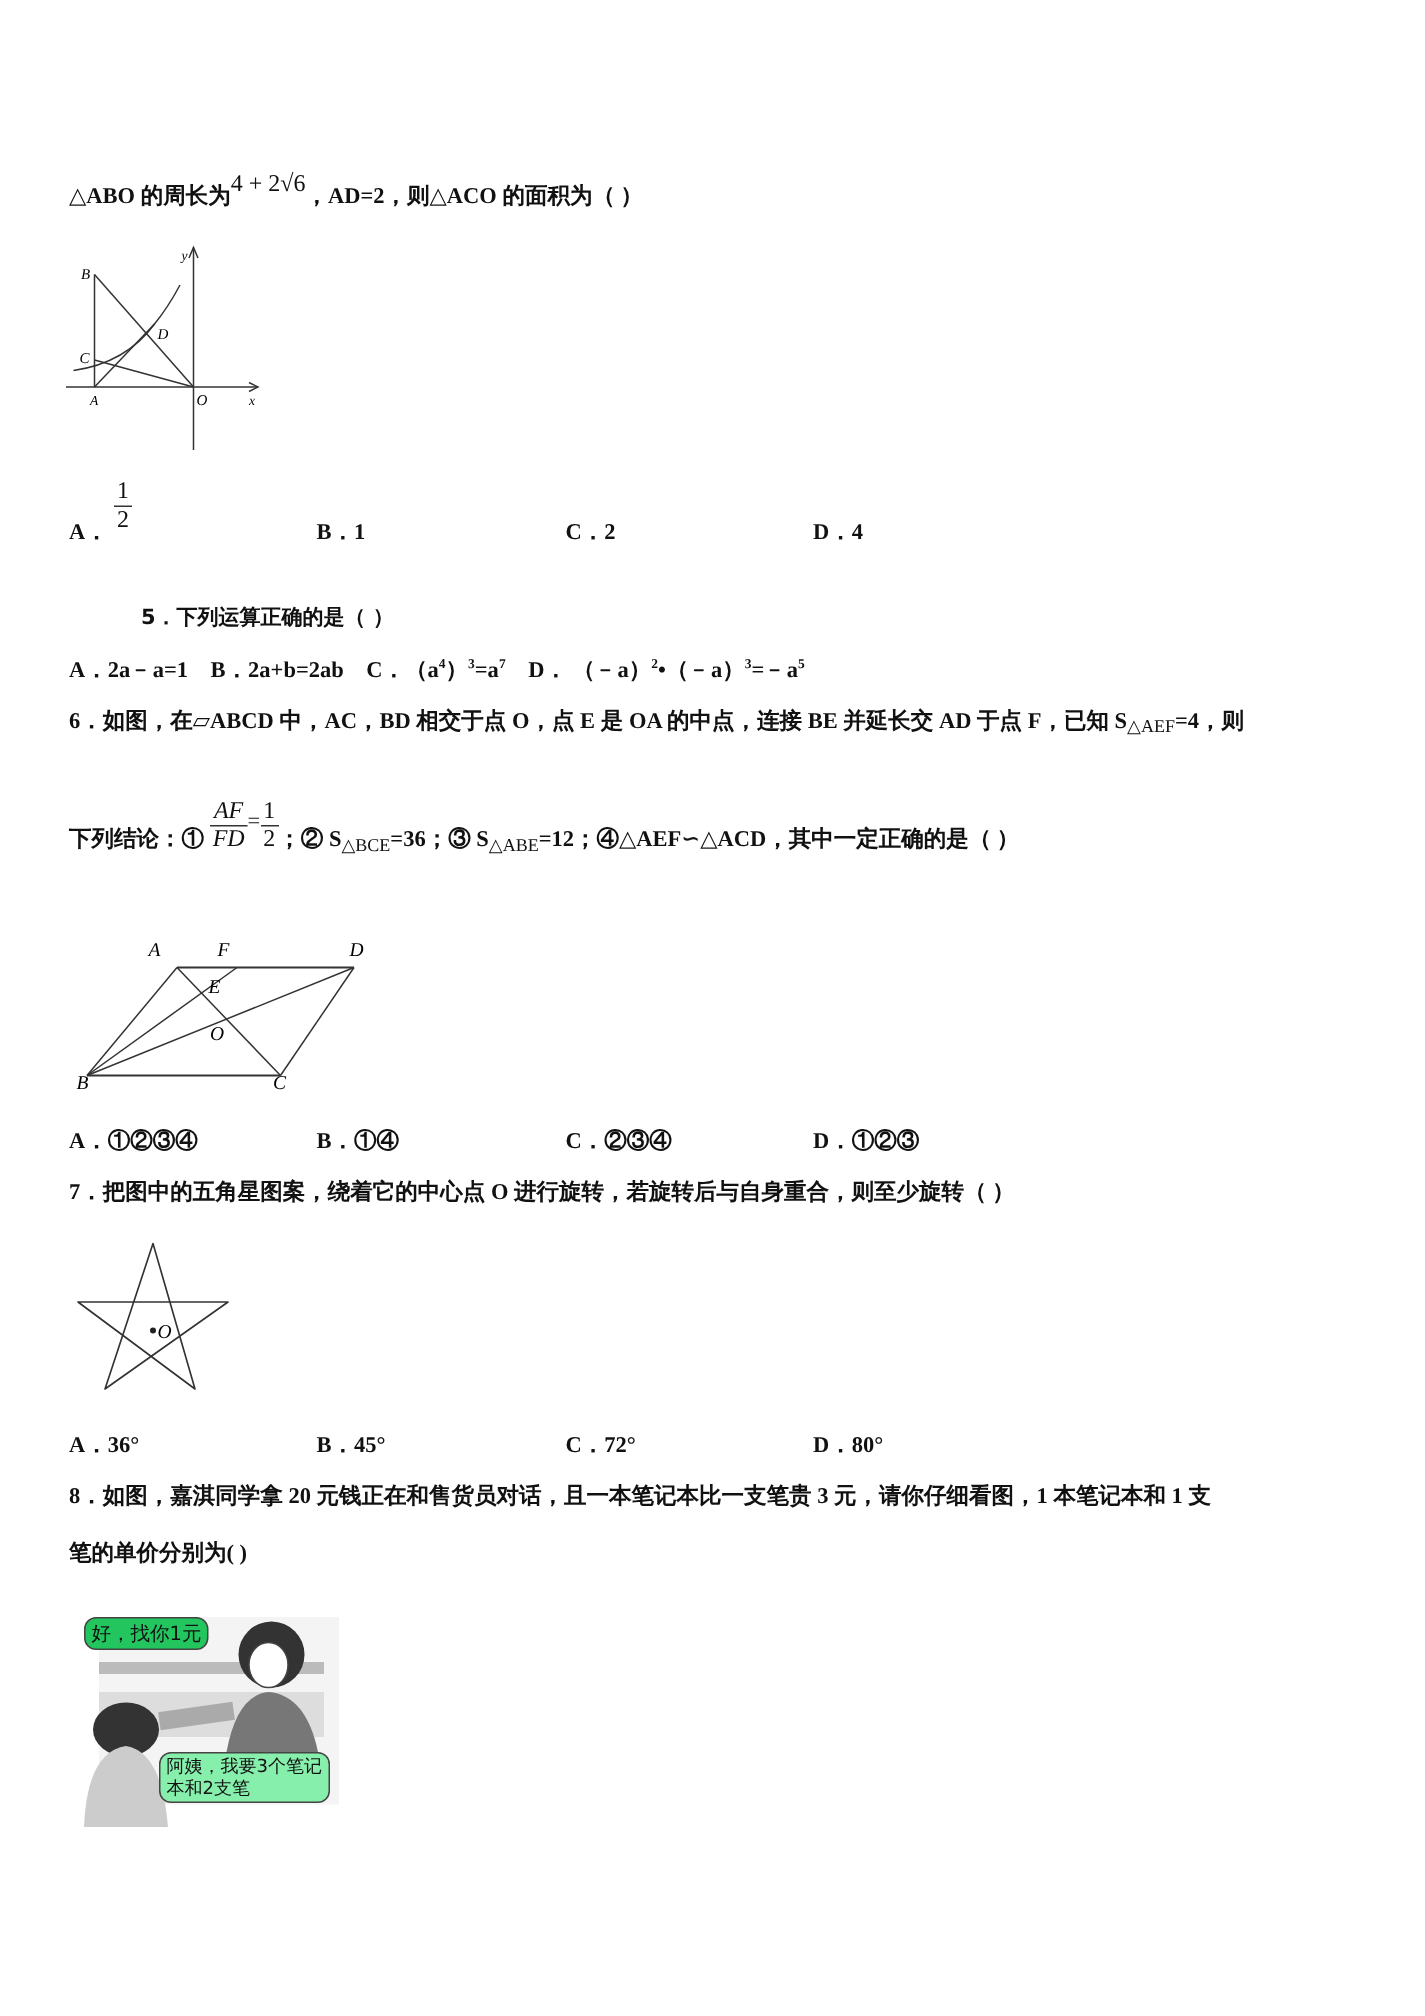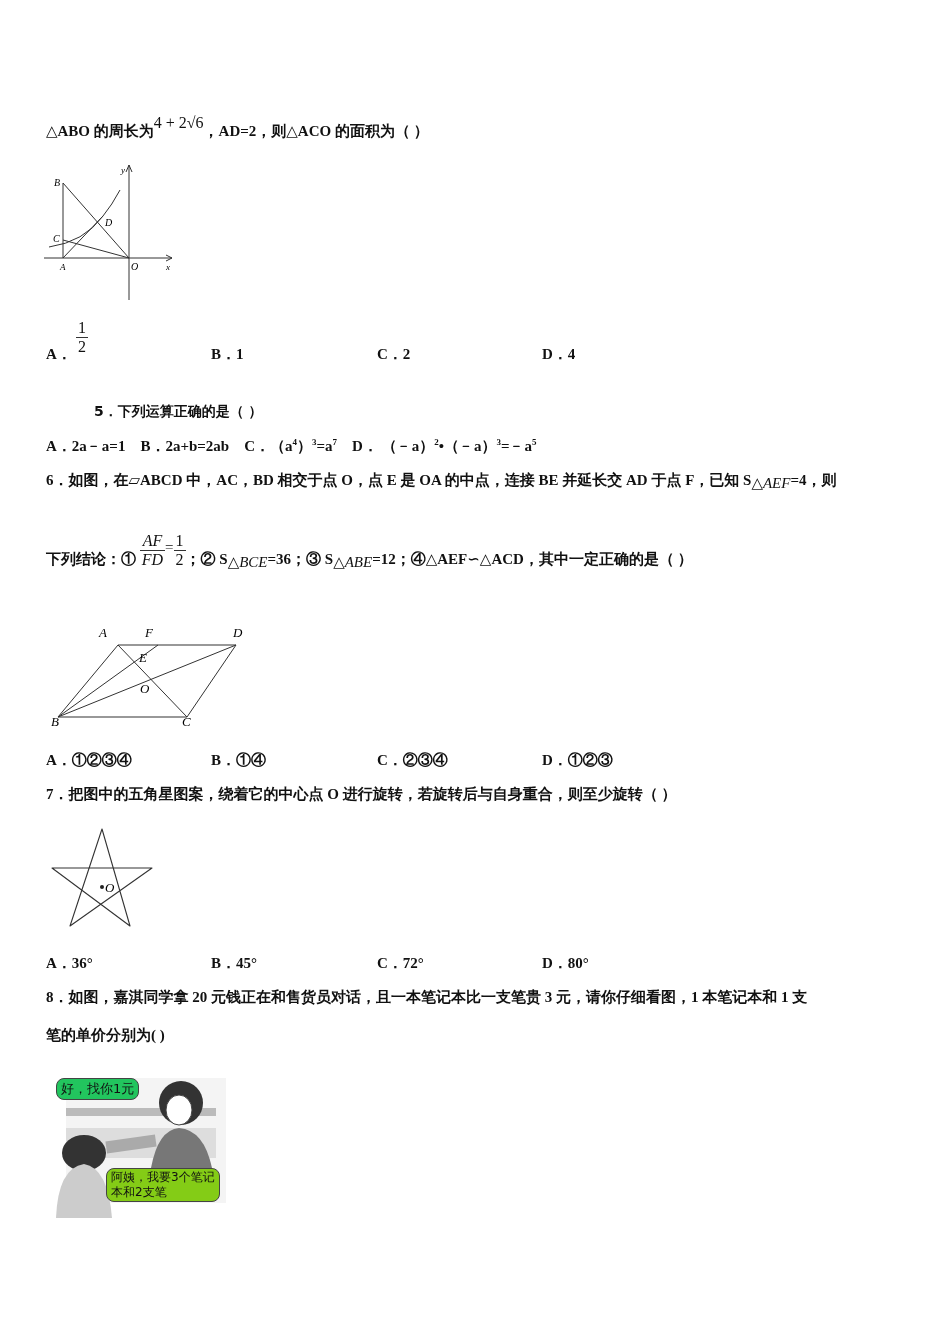--- a/index.html
+++ b/index.html
@@ -2,21 +2,21 @@
 <html><head>
 <meta charset="utf-8">
 <style>
   html, body { margin: 0; padding: 0; background: #ffffff; }
   body { width: 950px; height: 1344px; position: relative; overflow: hidden;
          font-family: "Liberation Serif", "DejaVu Serif", serif; color: #111; }
   .abs { position: absolute; }
   .q { font-size: 15px; font-weight: bold; white-space: nowrap; }
   .opt { font-size: 15px; font-weight: bold; white-space: nowrap; }
   .it { }
-  .sub { font-size: 15px; font-weight: normal; font-style: italic; vertical-align: -3px; }
+  .sub { font-size: 12px; font-weight: normal; vertical-align: -3px; }
   .sup { font-size: 9px; vertical-align: 6px; font-weight: bold; }
   .frac { display: inline-block; vertical-align: middle; text-align: center; font-weight: normal; font-family: "Liberation Serif", serif; }
   .frac .n { display: block; border-bottom: 1px solid #333; padding: 0 2px; line-height: 18px; }
   .frac .d { display: block; padding: 0 2px; line-height: 18px; }
   svg text { font-family: "Liberation Serif", serif; font-style: italic; }
 </style>
 </head>
 <body>
 
 <div class="abs q" style="left:46px; top:114px;">
@@ -141,17 +141,17 @@
     <rect x="60" y="70" width="50" height="12" fill="#aaa" transform="rotate(-8 85 76)"></rect>
 
     <ellipse cx="135" cy="35" rx="22" ry="22" fill="#333"></ellipse>
     <ellipse cx="133" cy="42" rx="13" ry="15" fill="#fff" stroke="#444"></ellipse>
     <path d="M105,100 Q112,62 133,60 Q158,62 166,100 Z" fill="#777"></path>
 
     <ellipse cx="38" cy="85" rx="22" ry="18" fill="#333"></ellipse>
     <path d="M10,150 Q12,100 38,96 Q62,100 66,150 Z" fill="#ccc"></path>
   </svg>
   <div class="abs" style="left:10px; top:10px; padding:1px 4px; border:1.5px solid #444; border-radius:8px; background:#22c55e; font-family:'DejaVu Sans',sans-serif; font-size:13px; white-space:nowrap;">好，找你1元</div>
-  <div class="abs" style="left:60px; top:100px; padding:1px 4px; border:1.5px solid #444; border-radius:8px; background:#84cc16; font-family:'DejaVu Sans',sans-serif; font-size:12px; line-height:15px; white-space:nowrap;">
+  <div class="abs" style="left:60px; top:100px; padding:1px 4px; border:1.5px solid #444; border-radius:8px; background:#86efac; font-family:'DejaVu Sans',sans-serif; font-size:12px; line-height:15px; white-space:nowrap;">
     <div>阿姨，我要3个笔记</div>
     <div>本和2支笔</div>
   </div>
 </div>
 
 </body></html>

